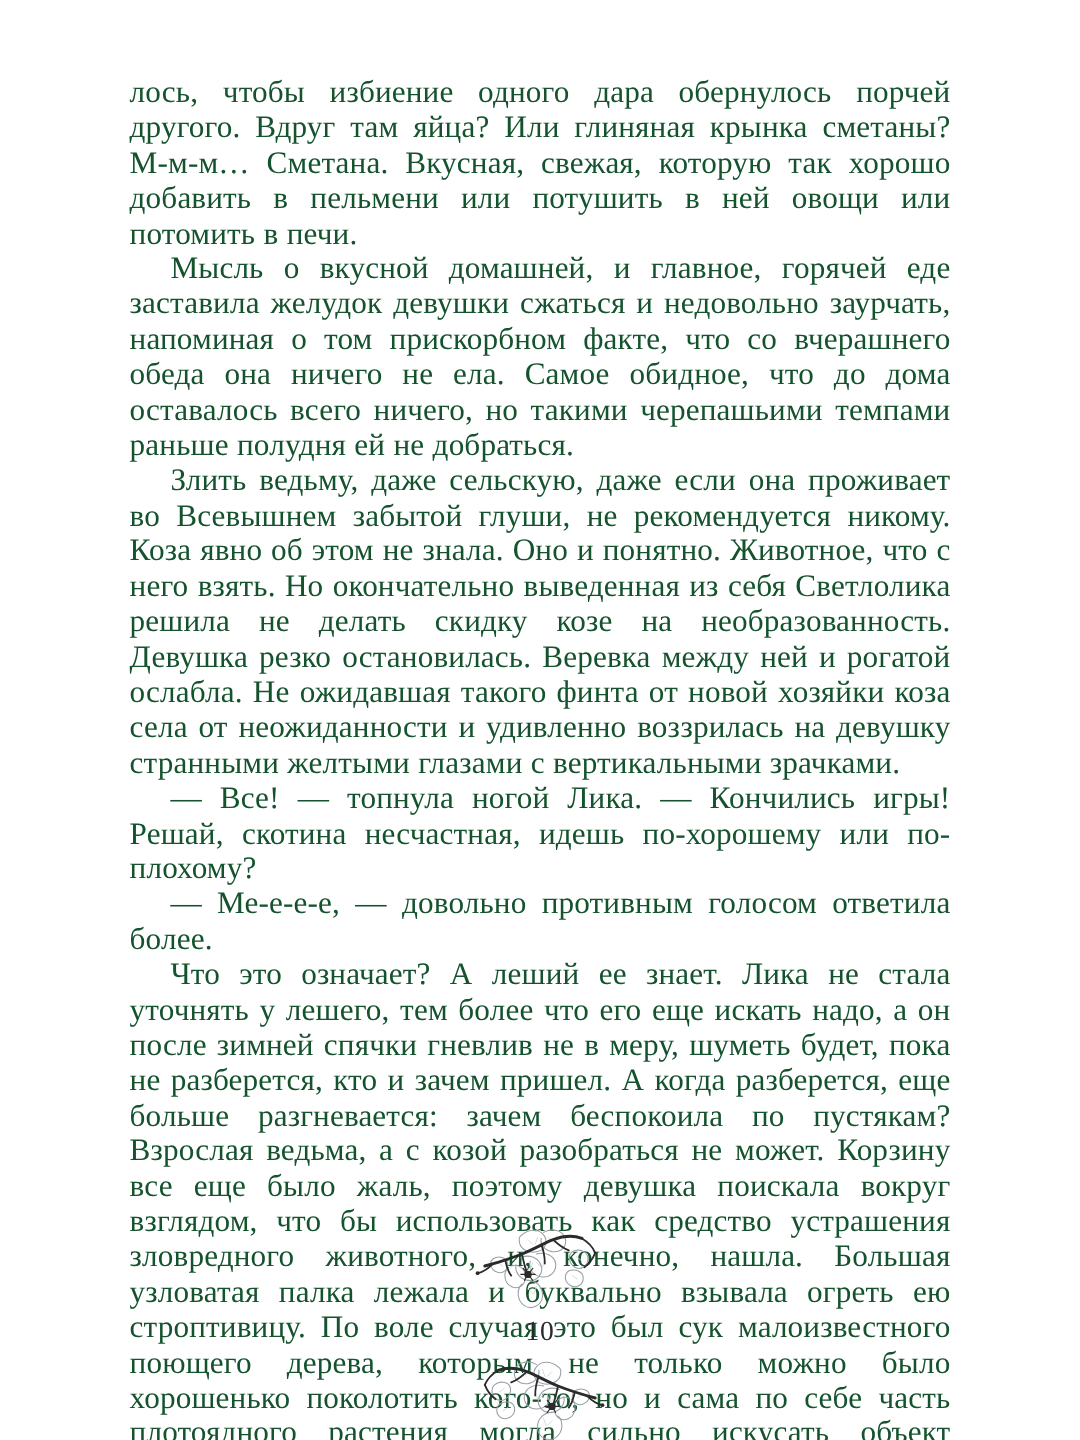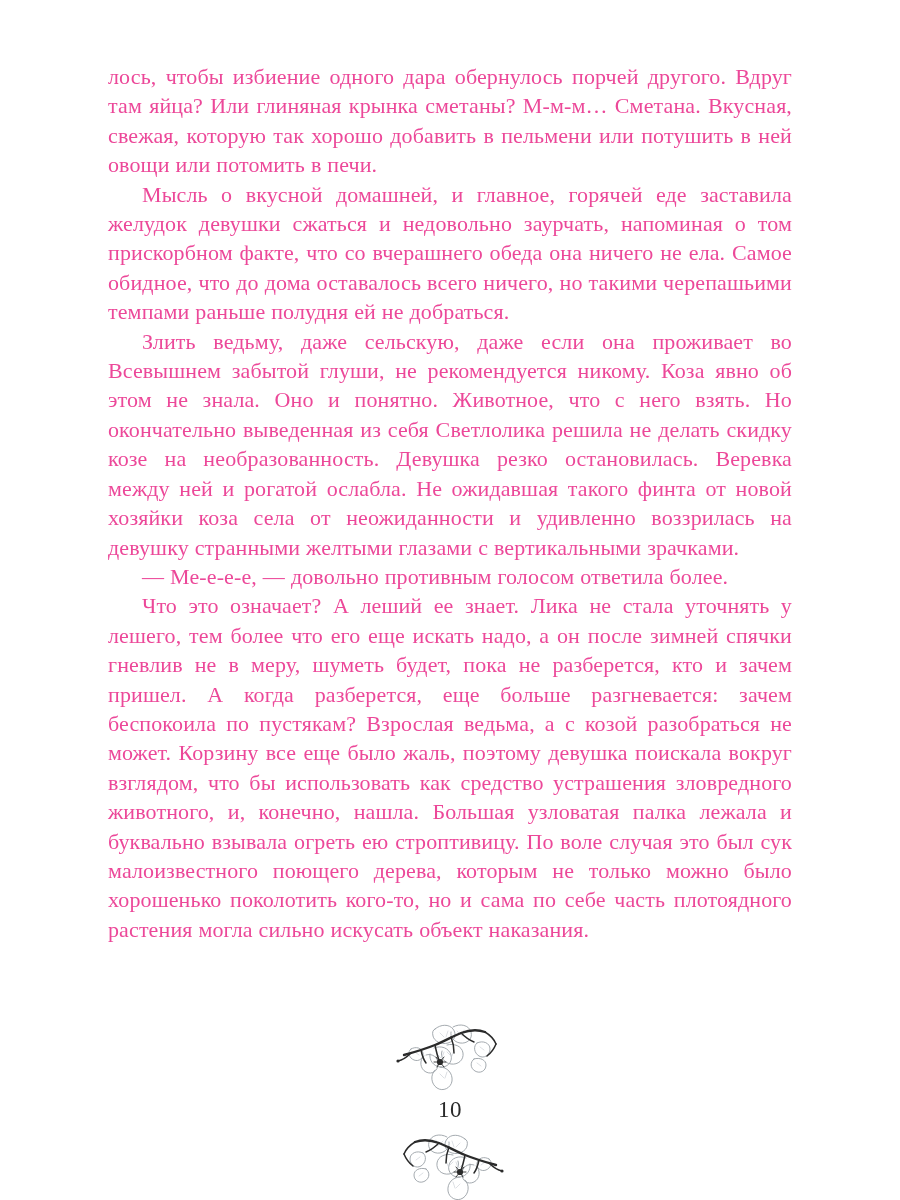--- a/index.html
+++ b/index.html
@@ -28,25 +28,25 @@
     position: absolute;
     left: 108px;
     top: 62px;
     width: 684px;
   }
 
   .para {
     margin: 0;
     text-align: justify;
     text-justify: inter-word;
-    font-size: 22px;
+    font-size: 26px;
     line-height: 29.4px;
     letter-spacing: 0.12px;
     word-spacing: 0.3px;
-    color: #ec4899;
+    color: #14532d;
     hyphens: manual;
   }
 
   .para.indent {
     text-indent: 34px;
   }
 
   .para.cont {
     text-indent: 0;
   }
@@ -87,20 +87,21 @@
 </style>
 </head>
 <body>
 
 <div class="page">
 
   <div class="text-column">
     <p class="para cont">лось, чтобы избиение одного дара обернулось порчей другого. Вдруг там яйца? Или глиняная крынка сметаны? М-м-м… Сметана. Вкусная, свежая, которую так хорошо добавить в пельмени или потушить в ней овощи или потомить в печи.</p>
     <p class="para indent">Мысль о вкусной домашней, и главное, горячей еде заставила желудок девушки сжаться и недовольно заурчать, напоминая о том прискорбном факте, что со вчерашнего обеда она ничего не ела. Самое обидное, что до дома оставалось всего ничего, но такими черепашьими темпами раньше полудня ей не добраться.</p>
     <p class="para indent">Злить ведьму, даже сельскую, даже если она проживает во Всевышнем забытой глуши, не рекомендуется никому. Коза явно об этом не знала. Оно и понятно. Животное, что с него взять. Но окончательно выведенная из себя Светлолика решила не делать скидку козе на необразованность. Девушка резко остановилась. Веревка между ней и рогатой ослабла. Не ожидавшая такого финта от новой хозяйки коза села от неожиданности и удивленно воззрилась на девушку странными желтыми глазами с вертикальными зрачками.</p>
+    <p class="para indent">— Все! — топнула ногой Лика. — Кончились игры! Решай, скотина несчастная, идешь по-хорошему или по-плохому?</p>
     <p class="para indent">— Ме-е-е-е, — довольно противным голосом ответила более.</p>
     <p class="para indent">Что это означает? А леший ее знает. Лика не стала уточнять у лешего, тем более что его еще искать надо, а он после зимней спячки гневлив не в меру, шуметь будет, пока не разберется, кто и зачем пришел. А когда разберется, еще больше разгневается: зачем беспокоила по пустякам? Взрослая ведьма, а с козой разобраться не может. Корзину все еще было жаль, поэтому девушка поискала вокруг взглядом, что бы использовать как средство устрашения зловредного животного, и, конечно, нашла. Большая узловатая палка лежала и буквально взывала огреть ею строптивицу. По воле случая это был сук малоизвестного поющего дерева, которым не только можно было хорошенько поколотить кого-то, но и сама по себе часть плотоядного растения могла сильно искусать объект наказания.</p>
   </div>
 
   <div class="footer">
 
     <span class="orn-wrap">
       <svg class="ornament" viewBox="0 0 118 82" xmlns="http://www.w3.org/2000/svg" aria-hidden="true">
         <g fill="none" stroke="#9aa0a6" stroke-width="0.9" stroke-linecap="round" stroke-linejoin="round">
           <path d="M44 14 C50 9, 58 9, 62 14 C66 19, 64 26, 57 28 C50 30, 43 26, 42 21 C41 17, 42 15, 44 14 Z"></path>

